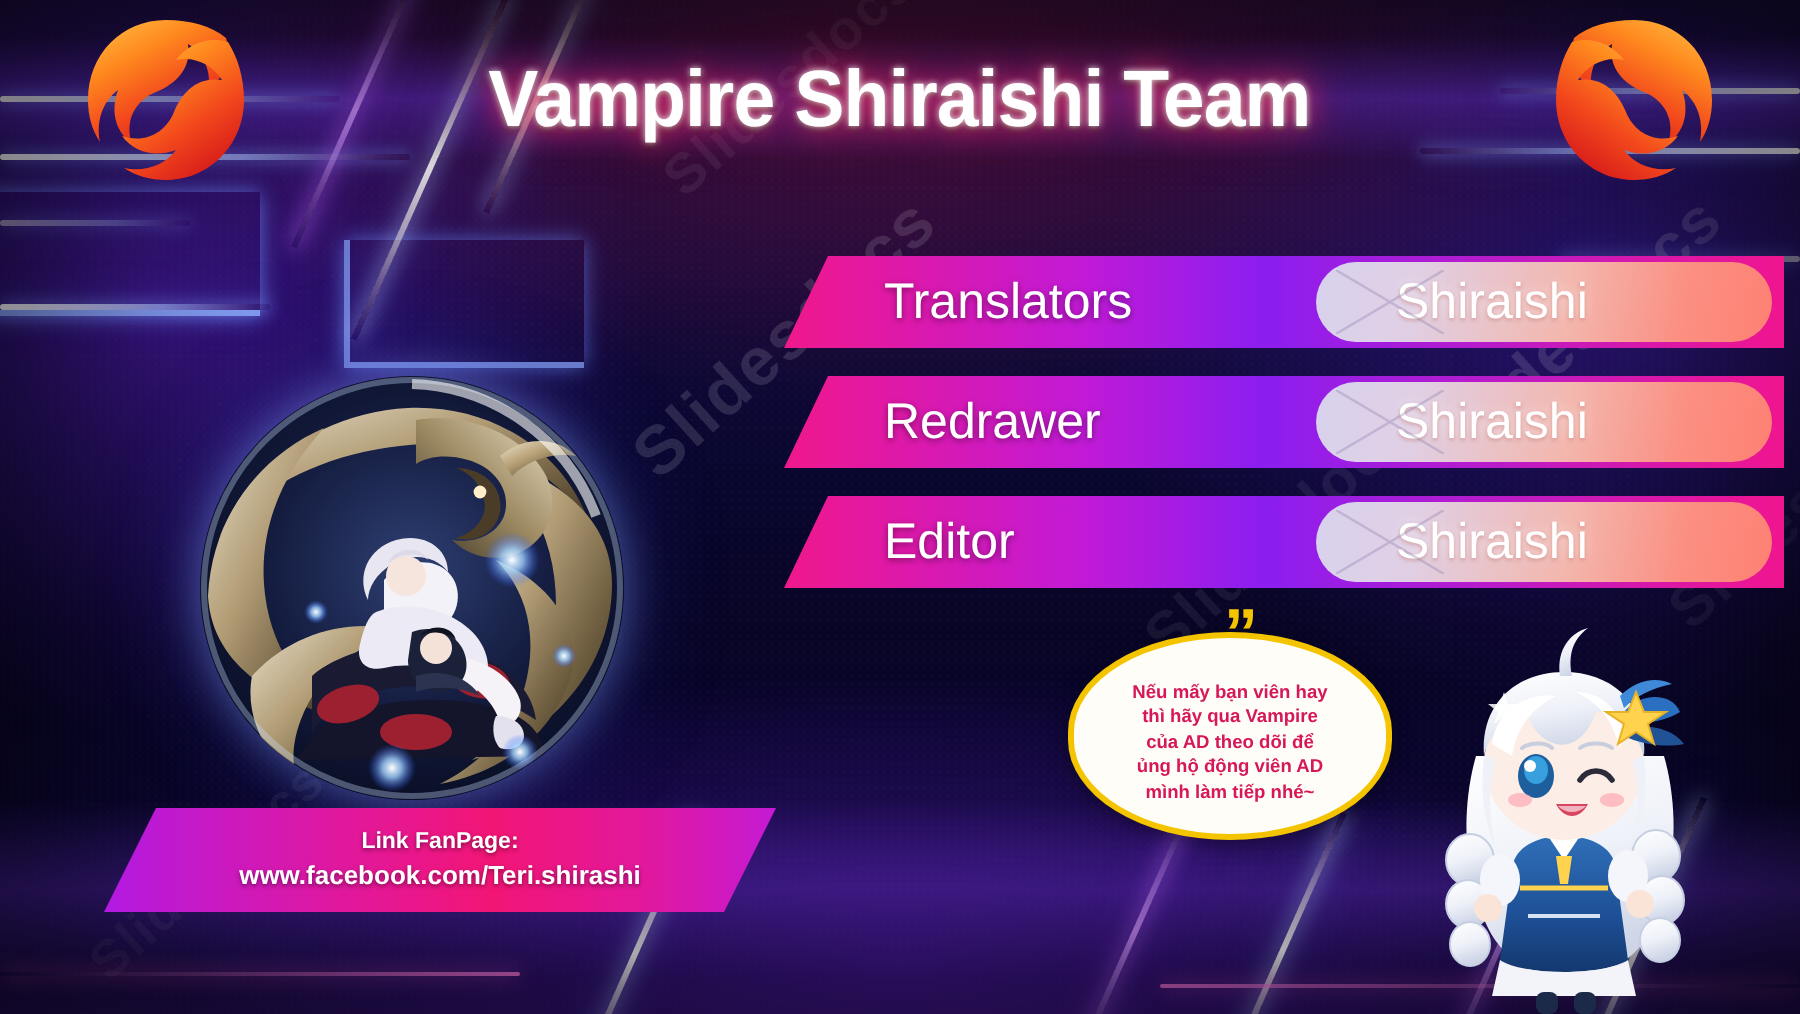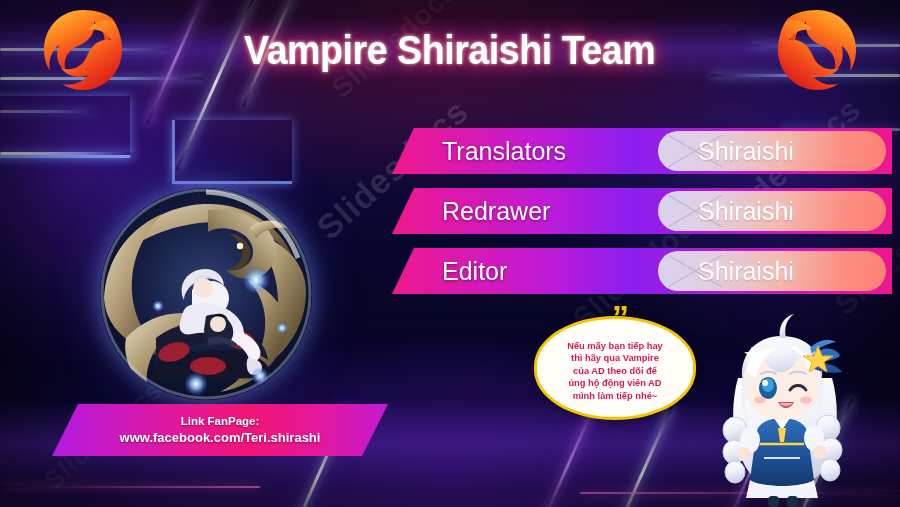--- a/index.html
+++ b/index.html
@@ -428,21 +428,21 @@
         <span>Shiraishi</span>
       </div>
     </div>
 
   </div>
 
   <div class="bubble">
     <div class="bubble-body"></div>
     <div class="bubble-quote">”</div>
     <div class="bubble-text">
-      <p>Nếu mấy bạn tiếp hay</p>
+      <p>Nếu mấy bạn viên hay</p>
       <p>thì hãy qua Vampire</p>
       <p>của AD theo dõi để</p>
       <p>ủng hộ động viên AD</p>
       <p>mình làm tiếp nhé~</p>
     </div>
   </div>
 
   <div class="chibi">
     <svg viewBox="0 0 176 195" width="176" height="195">
       <defs>

